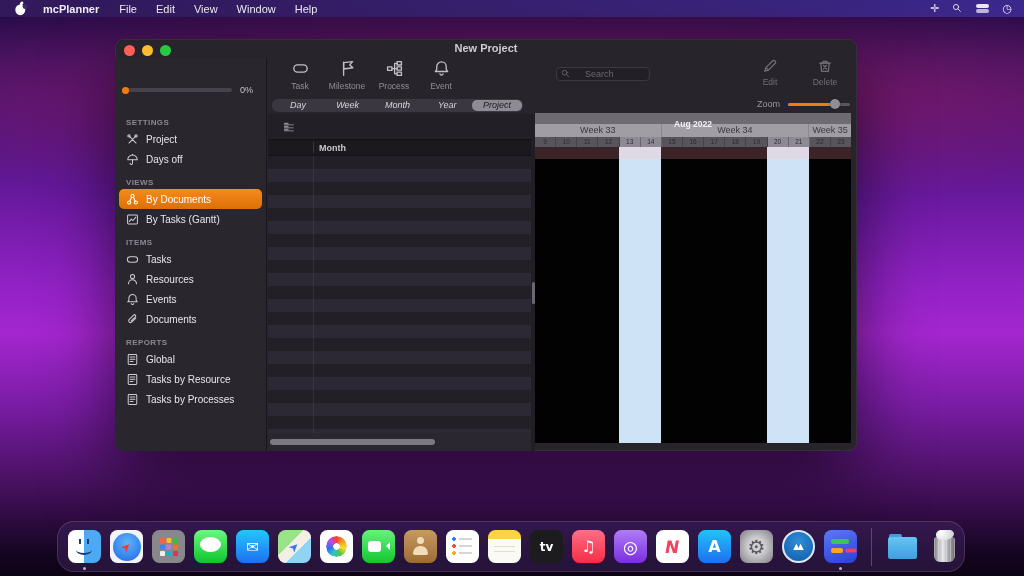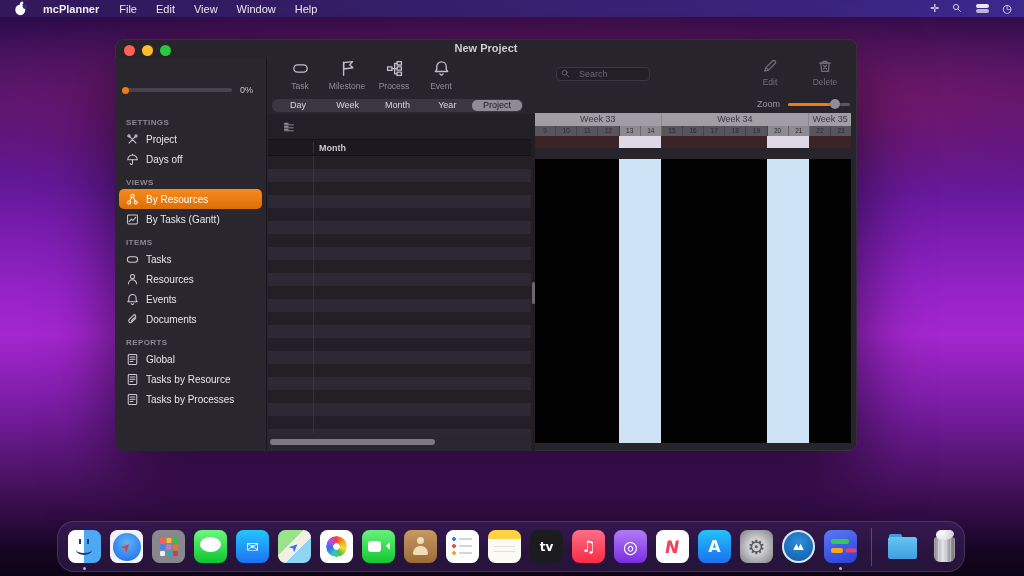--- a/index.html
+++ b/index.html
@@ -48,31 +48,31 @@
   .sb-item{ height:20px; margin:0 4px; display:flex; align-items:center; gap:7px; padding-left:7px; border-radius:5px; color:#e8e6ea; font-size:10px; cursor:default; }
   .sb-item .icn{ color:#cfccd4; display:flex; }
   .sb-item.selected{ background:linear-gradient(180deg,#f68a1e,#dd6f07); color:#fff; }
   .sb-item.selected .icn{ color:#fff; }
 
   
   #toolbar-items{ position:absolute; left:165px; top:21px; display:flex; gap:7px; }
   .tb-btn{ width:40px; display:flex; flex-direction:column; align-items:center; gap:4px; color:#c2bfc8; cursor:default; }
   .tb-btn .icn{ height:17px; display:flex; align-items:center; }
   .tb-btn .lbl{ font-size:8.5px; color:#918e98; }
-  #search-field{ position:absolute; left:441px; top:28px; width:94px; height:14px; background:#221f27; border:1px solid #3c3842; border-radius:4px; display:flex; align-items:center; padding:0 4px; gap:8px; }
+  #search-field{ position:absolute; left:441px; top:28px; width:94px; height:14px; background:#221f27; border:1px solid #3c3842; border-radius:4px; display:flex; align-items:center; padding:0 4px; gap:14px; }
   #search-field .icn{ color:#716e78; display:flex; }
   #search-input{ flex:1; min-width:0; background:transparent; border:none; outline:none; color:#cfccd3; font-size:9px; font-family:inherit; }
   #search-input::placeholder{ color:#6a6770; }
   #toolbar-actions{ position:absolute; right:13px; top:19px; display:flex; gap:17px; }
   .tb-action{ width:38px; display:flex; flex-direction:column; align-items:center; gap:3px; color:#716e78; cursor:default; }
   .tb-action .lbl{ font-size:8.5px; }
 
   
   #segments{ position:absolute; left:157px; top:60px; width:251px; height:13px; background:#3b3741; border-radius:6px; display:flex; padding:1px; }
-  .seg{ flex:1; border-radius:5px; font-size:9px; color:#d8d6da; text-align:center; line-height:11px; cursor:default; }
+  .seg{ flex:1; border-radius:5px; font-size:9px; color:#d8d6da; text-align:center; line-height:11px; cursor:default;font-style:italic; }
   .seg.selected{ background:#8e8b94; color:#1e1c21; }
   #zoom-ctl{ position:absolute; right:7px; top:60px; display:flex; align-items:center; gap:8px; }
   #zoom-label{ font-size:9px; color:#9a97a0; }
   #zoom-slider{ position:relative; width:62px; height:3px; border-radius:2px; background:#5a575e; }
   #zoom-fill{ position:absolute; left:0; top:0; bottom:0; width:75%; background:#ee7c12; border-radius:2px; }
   #zoom-knob{ position:absolute; top:-3.5px; left:calc(75% - 5px); width:10px; height:10px; border-radius:50%; background:#908d96; box-shadow:0 0 2px rgba(0,0,0,.5); }
 
   
   #table-pane{ position:absolute; left:153px; top:75px; width:263px; bottom:0; background:#221f26; }
   #grid-icon{ position:absolute; left:15px; top:7px; color:#8a8791; }
@@ -255,21 +255,21 @@
         <div class="sb-label">VIEWS</div>
         <div class="sb-item selected">
           <span class="icn">
             <svg viewBox="0 0 14 14" width="13" height="13" fill="none" stroke="currentColor" stroke-width="1.1" stroke-linecap="round" stroke-linejoin="round">
               <circle cx="7" cy="3.1" r="1.7"></circle>
               <circle cx="3.4" cy="10.2" r="1.7"></circle>
               <circle cx="10.6" cy="10.2" r="1.7"></circle>
               <path d="M6.1 4.5L4.1 8.6m3.8-4.1l2 4.1"></path>
             </svg>
           </span>
-          <span>By Resources</span>
+          <span>By Documents</span>
         </div>
         <div class="sb-item">
           <span class="icn">
             <svg viewBox="0 0 14 14" width="13" height="13" fill="none" stroke="currentColor" stroke-width="1.1" stroke-linecap="round" stroke-linejoin="round">
               <rect x="1.7" y="2.1" width="10.6" height="9.7" rx="1"></rect>
               <path d="M3.4 9.2l2.3-2.6 1.8 1.5 3.1-3.6"></path>
             </svg>
           </span>
           <span>By Tasks (Gantt)</span>
         </div>
@@ -507,20 +507,23 @@
     <div id="hscroll-zone">
       <div id="hscroll-thumb"></div>
     </div>
   </div>
 
   <div id="vdivider">
     <div id="vscroll-thumb"></div>
   </div>
 
   <div id="chart-pane">
+    <div id="month-row">
+      <span id="month-label">Aug 2022</span>
+    </div>
     <div id="weeks-row">
         <span class="wk" style="flex: 6 0 0%;">Week 33</span>
         <span class="wk" style="flex: 7 0 0%;">Week 34</span>
         <span class="wk" style="flex: 2 0 0%;">Week 35</span>
       </div>
     <div id="days-row">
         <span class="day">9</span>
         <span class="day">10</span>
         <span class="day">11</span>
         <span class="day">12</span>

